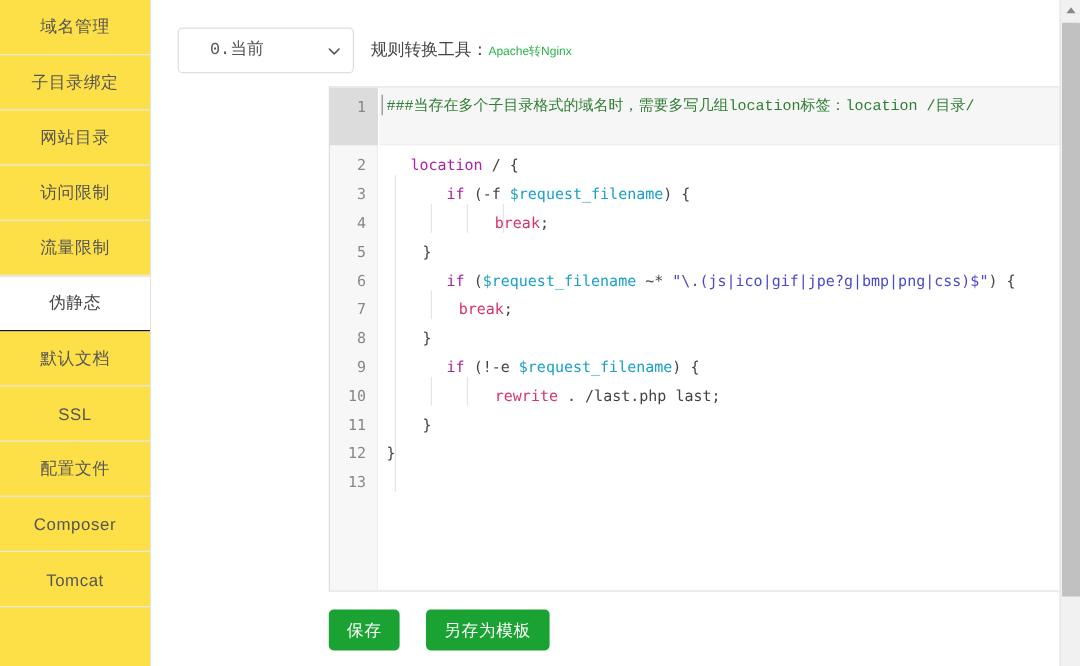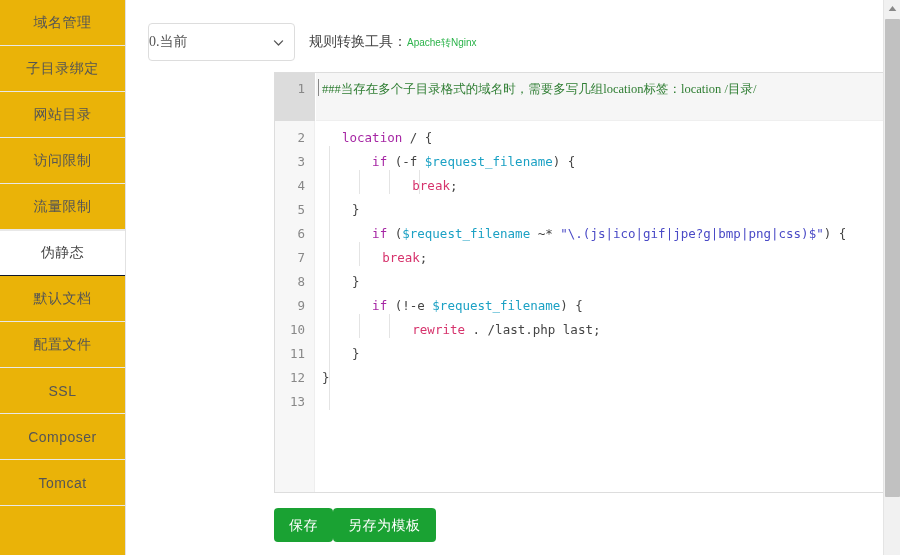--- a/index.html
+++ b/index.html
@@ -13,21 +13,21 @@
     position: relative;
     width: 900px; height: 555px;
     display: flex;
     background: #ffffff;
   }
 
   
   .sidebar {
     width: 126px;
     height: 555px;
-    background: #eab308;
+    background: #fde047;
     border-right: 1px solid #e2e2e2;
     flex: 0 0 126px;
     overflow: hidden;
   }
   .side-item {
     height: 46px;
     display: flex;
     align-items: center;
     justify-content: center;
     font-size: 14px;
@@ -63,23 +63,23 @@
   .select-wrap {
     position: relative;
     width: 147px;
     height: 38px;
   }
   select.rule-select {
     -webkit-appearance: none;
     appearance: none;
     width: 147px;
     height: 38px;
-    padding: 0 28px 0 0;
+    padding: 0 28px 0 26px;
     font-size: 14px;
-    font-family: Liberation Serif, serif;
+    font-family: Liberation Mono, monospace;
     color: #555555;
     background: #ffffff;
     border: 1px solid #dddddd;
     border-radius: 4px;
     outline: none;
     cursor: pointer;
     line-height: 36px;
   }
   .select-chevron {
     position: absolute;
@@ -164,40 +164,40 @@
   }
   .cl {
     position: absolute;
     left: 6px;
     white-space: pre;
     line-height: 16px;
     color: #444444;
     font-family: "DejaVu Sans Mono", "Liberation Mono", monospace;
     font-size: 12.5px;
   }
-  .cl.cjk { font-family: Liberation Serif, serif; font-size: 12.5px; }
+  .cl.cjk { font-family: Liberation Mono, monospace; font-size: 12.5px; }
   .tok-comment { color: #2e7d32; }
   .tok-kw      { color: #a626a4; margin-left: 20px; }
   .tok-var     { color: #1ba1c4; text-align: right; }
   .tok-str     { color: #4a4ac6; }
   .tok-fn      { color: #d6336c; }
   .tok-plain   { color: #444444; }
   .indent-guide {
     position: absolute;
     width: 1px;
     background: #e4e4e4;
   }
 
   
   .btn-row {
     position: absolute;
     left: 148px;
     top: 508px;
     display: flex;
-    gap: 0;
+    gap: 22px;
   }
   .btn {
     background: #1aa233;
     color: #ffffff;
     border: none;
     border-radius: 4px;
     font-size: 14px;
     font-family: "Liberation Sans", "DejaVu Sans", sans-serif;
     padding: 0 15px;
     height: 34px;
@@ -256,24 +256,24 @@
     <div class="side-item">
         <span>流量限制</span>
       </div>
     <div class="side-item active">
         <span>伪静态</span>
       </div>
     <div class="side-item">
         <span>默认文档</span>
       </div>
     <div class="side-item">
+        <span>SSL</span>
+      </div>
+    <div class="side-item">
         <span>配置文件</span>
-      </div>
-    <div class="side-item">
-        <span>SSL</span>
       </div>
     <div class="side-item">
         <span>Composer</span>
       </div>
     <div class="side-item">
         <span>Tomcat</span>
       </div>
   </div>
 
   <div class="content">

